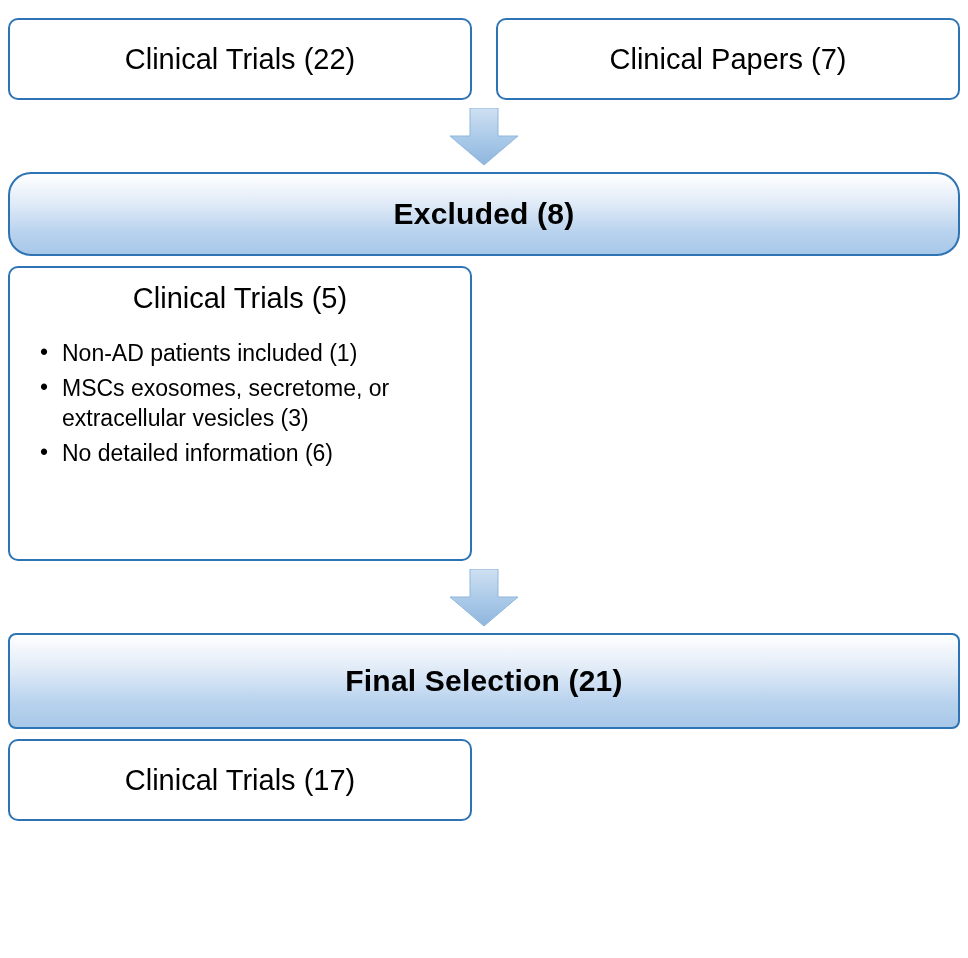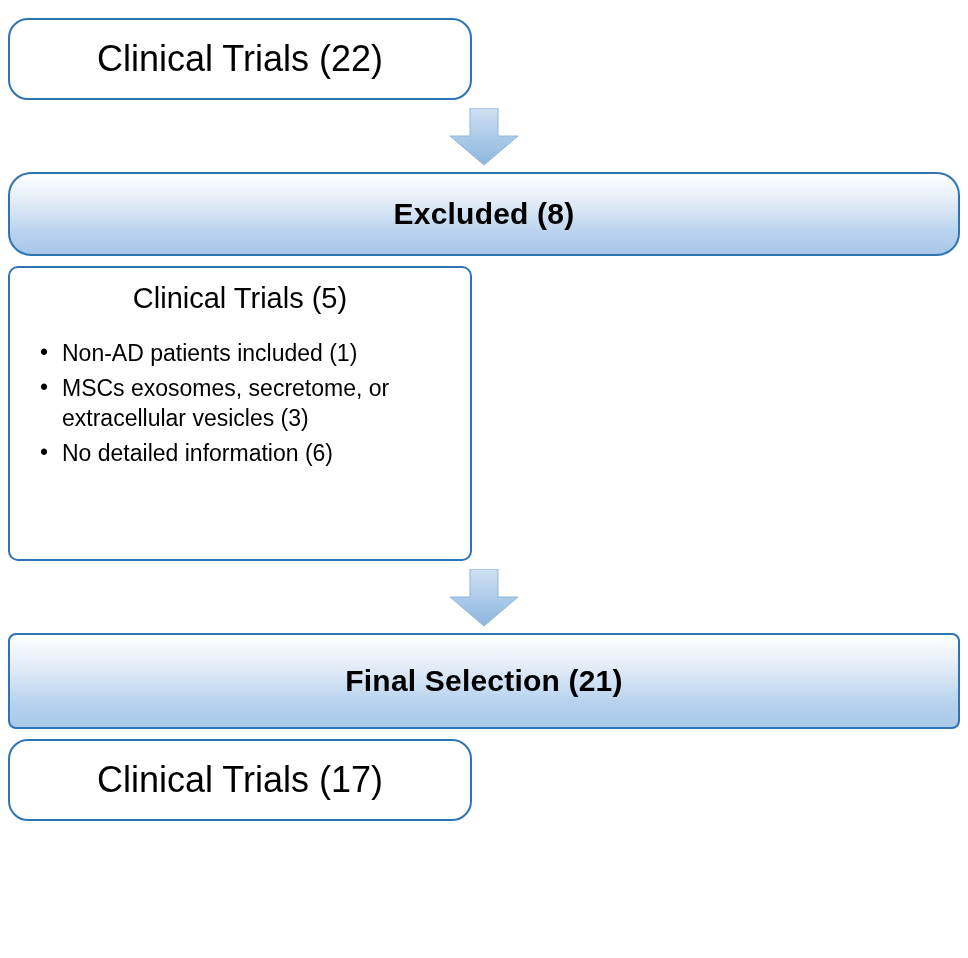--- a/index.html
+++ b/index.html
@@ -44,26 +44,26 @@
   .pair-row {
     display: flex;
     justify-content: space-between;
     width: 952px;
     margin: 10px auto 0 auto;
   }
   .wbox {
     box-sizing: border-box;
     width: 464px;
     border: 2px solid #2e74b5;
-    border-radius: 20px;
+    border-radius: 10px;
     background: #ffffff;
     display: flex;
     align-items: center;
     justify-content: center;
-    font-size: 36px;
+    font-size: 29px;
   }
   .wbox.short { height: 82px; }
 
   .detail-box {
     box-sizing: border-box;
     width: 464px;
     height: 295px;
     border: 2px solid #2e74b5;
     border-radius: 10px;
     background: #ffffff;
@@ -111,20 +111,21 @@
   }
 </style>
 </head>
 <body>
 
 <div class="flow">
 
 
   <div class="pair-row">
     <div class="wbox short">Clinical Trials (22)</div>
+    <div class="wbox short">Clinical Papers (7)</div>
   </div>
 
   <div class="arrow-wrap">
     <svg class="arrow" viewBox="0 0 76 58">
       <defs>
         <linearGradient id="agrad1" x1="0" y1="0" x2="0" y2="1">
           <stop offset="0%" stop-color="#cfe0f2"></stop>
           <stop offset="55%" stop-color="#a9c9e8"></stop>
           <stop offset="100%" stop-color="#8fb6dd"></stop>
         </linearGradient>

